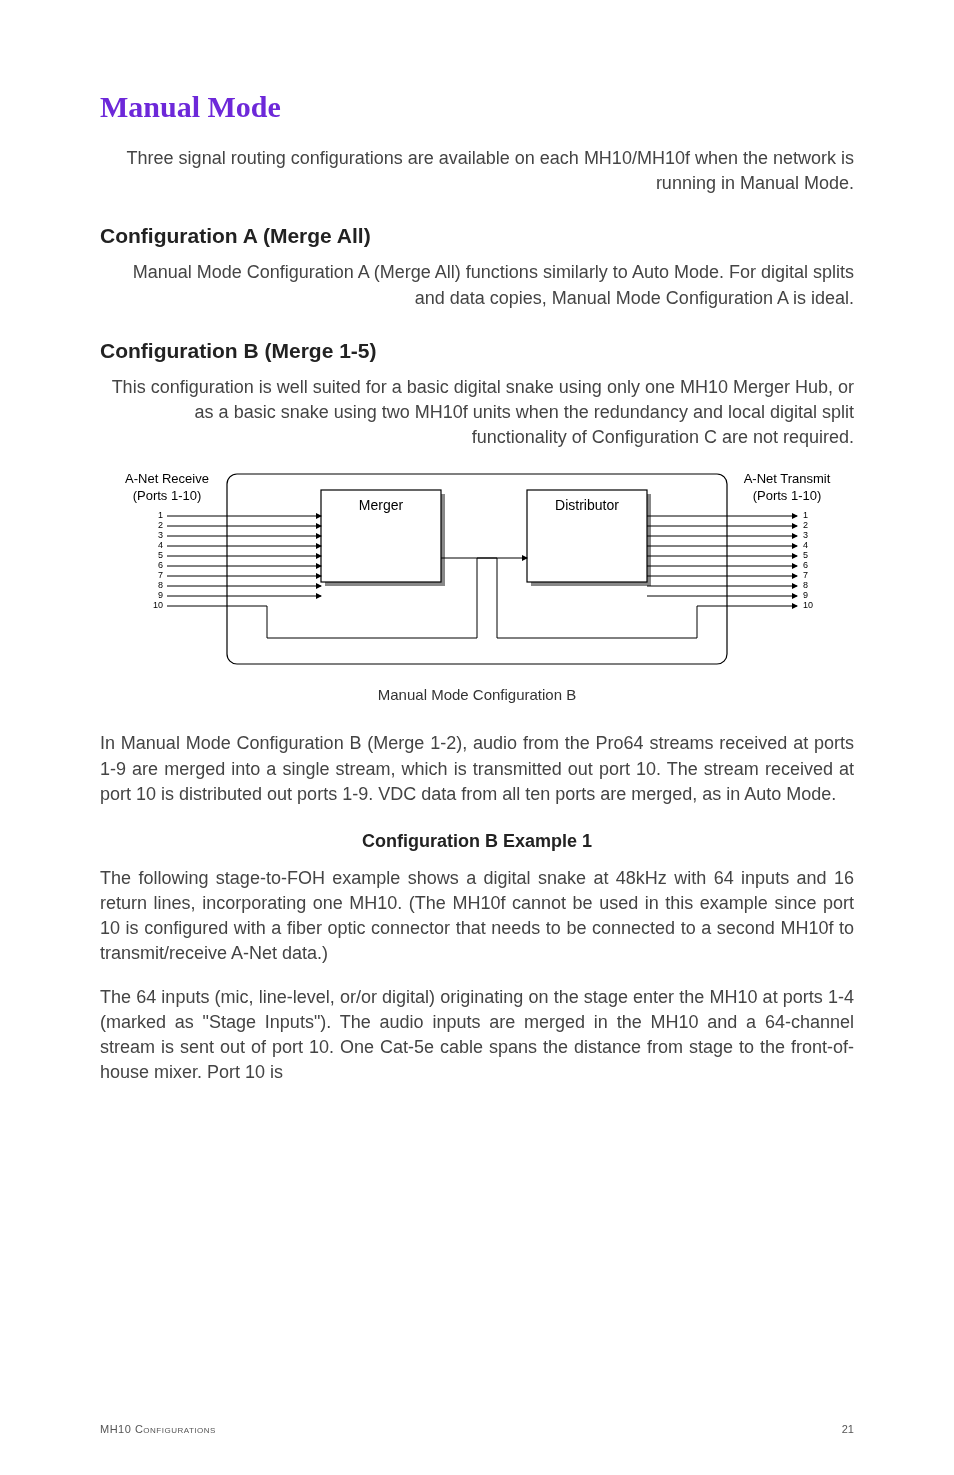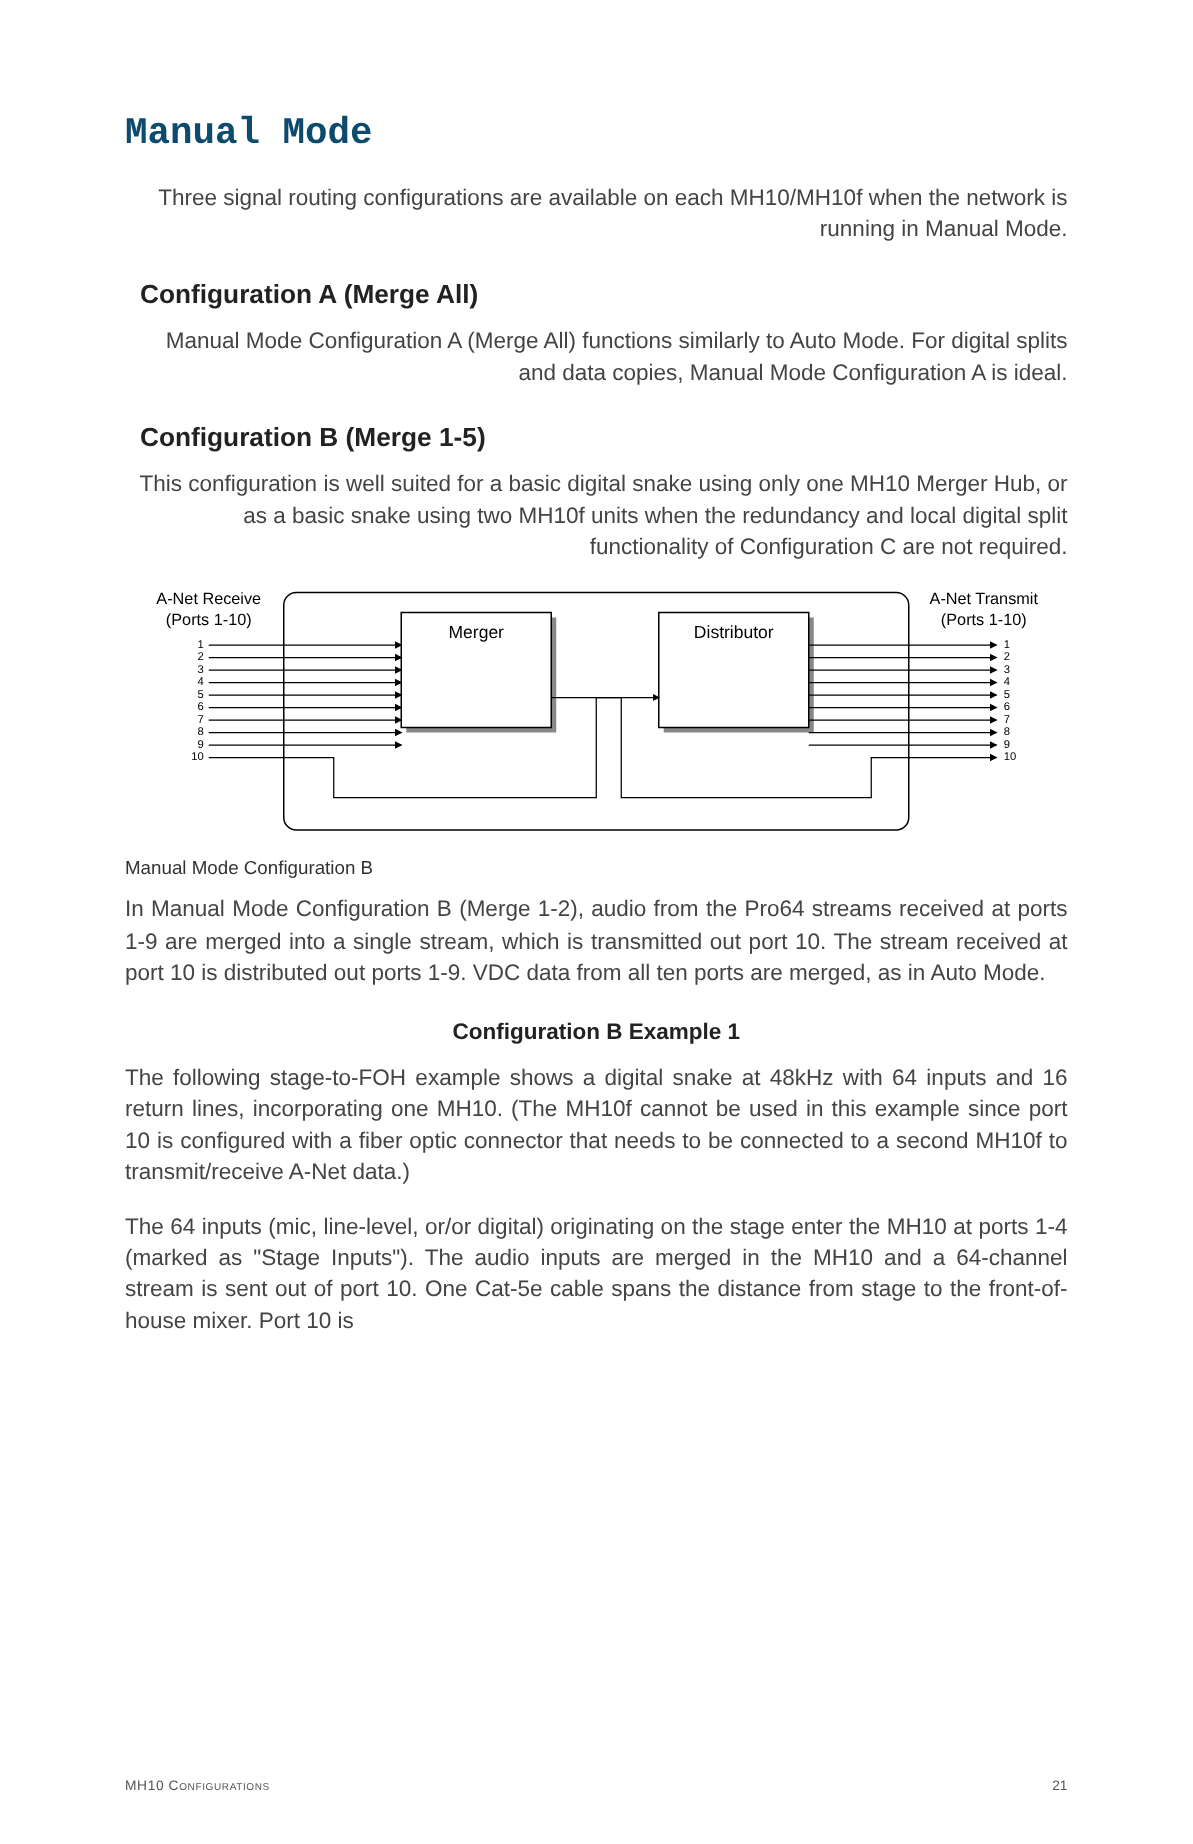--- a/index.html
+++ b/index.html
@@ -14,27 +14,27 @@
     padding: 90px 100px 60px 100px;
     box-sizing: border-box;
     width: 954px;
     min-height: 1475px;
     position: relative;
   }
   h1 {
     font-size: 30px;
     font-weight: 700;
     margin: 0 0 22px 0;
-    font-family: Liberation Mono, monospace;
-    color:#0c4a6e;
+    font-family: Liberation Serif, serif;
+    color:#6d28d9;
   }
   h2 {
     font-size: 21px;
     font-weight: 700;
-    margin: 28px 0 12px 12px;
+    margin: 28px 0 12px 0;
     font-family: Arial, sans-serif;
     color:#222;
   }
   h3 {
     font-size: 18px;
     font-weight: 700;
     margin: 24px 0 14px 0;
     color:#222;
     text-align:center;
   }
@@ -46,23 +46,23 @@
     text-align:right;
   }
   p.justify {
     text-align: justify;
   }
   .diagram {
     margin: 10px auto 8px auto;
     display: block;
   }
   .caption {
-    text-align: left;
+    text-align: center;
     font-size: 15px;
-    margin: 6px 0 12px 0;
+    margin: 6px 0 28px 0;
     color:#333;
   }
   .footer {
     position: absolute;
     bottom: 40px;
     left: 100px;
     right: 100px;
     display: flex;
     justify-content: space-between;
     font-size: 11px;

